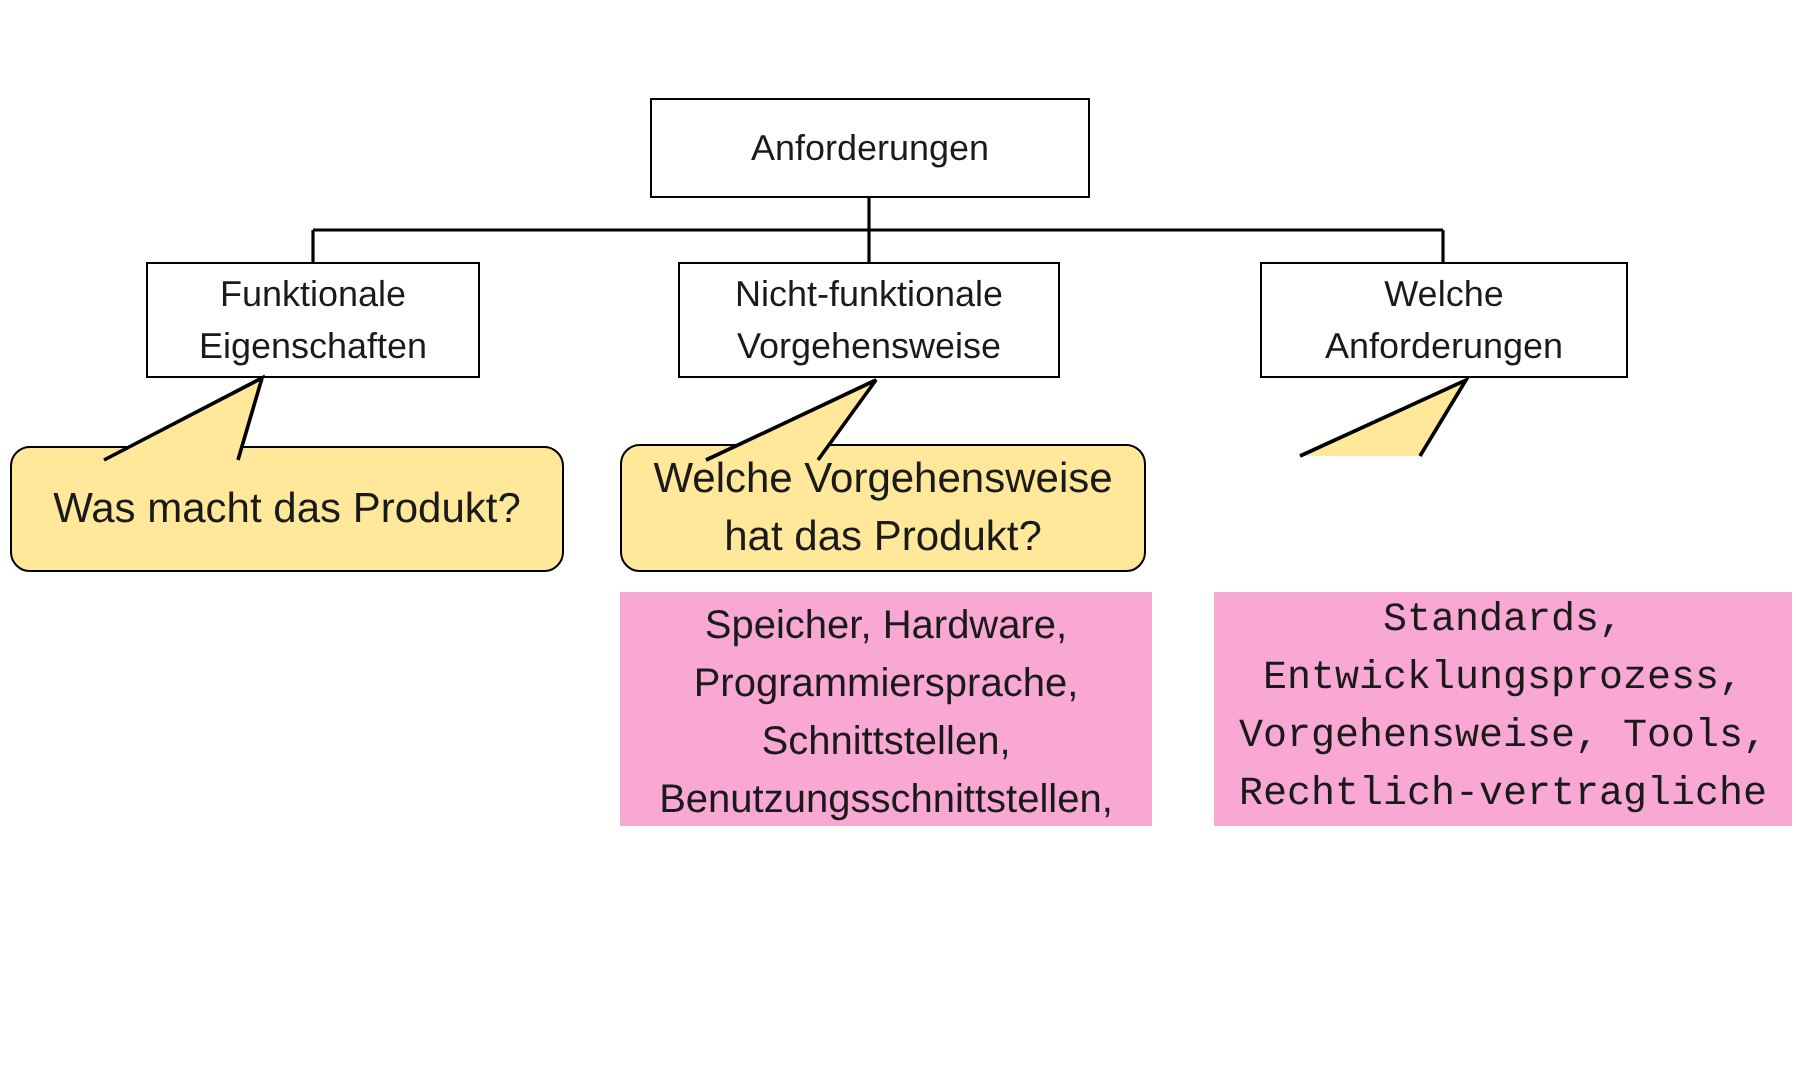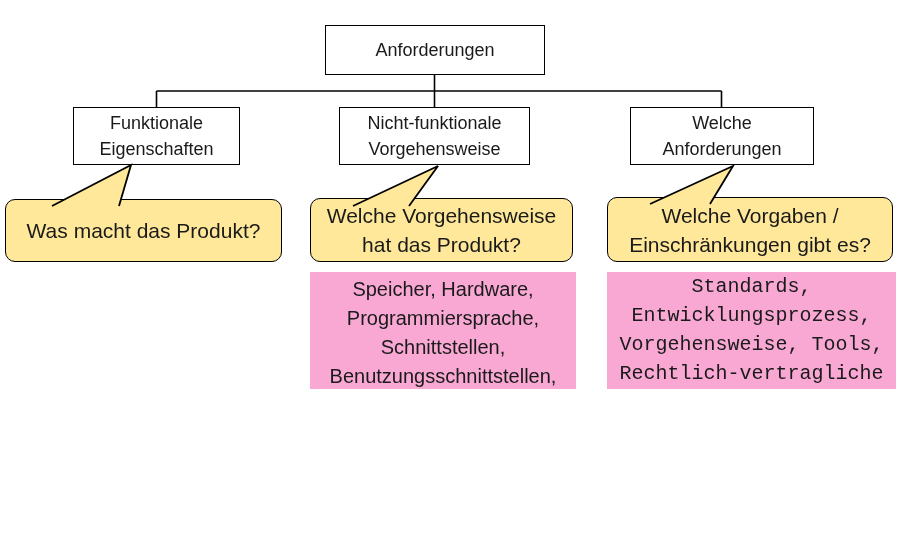--- a/index.html
+++ b/index.html
@@ -4,20 +4,21 @@
 <style>
   html, body { margin: 0; padding: 0; background: #ffffff; }
   .canvas {
     position: relative;
     width: 898px;
     height: 389px;
     background: #ffffff;
     overflow: hidden;
     font-family: "Liberation Sans", sans-serif;
     color: #1a1a1a;
+    margin-top: 24px;
   }
   svg.connectors {
     position: absolute;
     left: 0; top: 0;
     width: 898px; height: 540px;
     z-index: 0;
     pointer-events: none;
   }
   .node {
     position: absolute;
@@ -118,22 +119,20 @@
   </svg>
   <svg class="tail t3" viewBox="0 0 110 54" xmlns="http://www.w3.org/2000/svg">
     <path d="M 12 46 L 95 8 L 72 46"></path>
   </svg>
 
   <div class="callout c1">Was macht das Produkt?</div>
 
   <div class="callout c2">Welche Vorgehensweise
 hat das Produkt?</div>
 
-  <div class="callout c3">Welche Vorgaben /
-Einschränkungen gibt es?</div>
 
   <div class="panel p1">Speicher, Hardware,
 Programmiersprache,
 Schnittstellen,
 Benutzungsschnittstellen,
 Interoperabilität,
 Zuverlässigkeit,
 Sicherheit, Effizienz
 ...</div>
 

